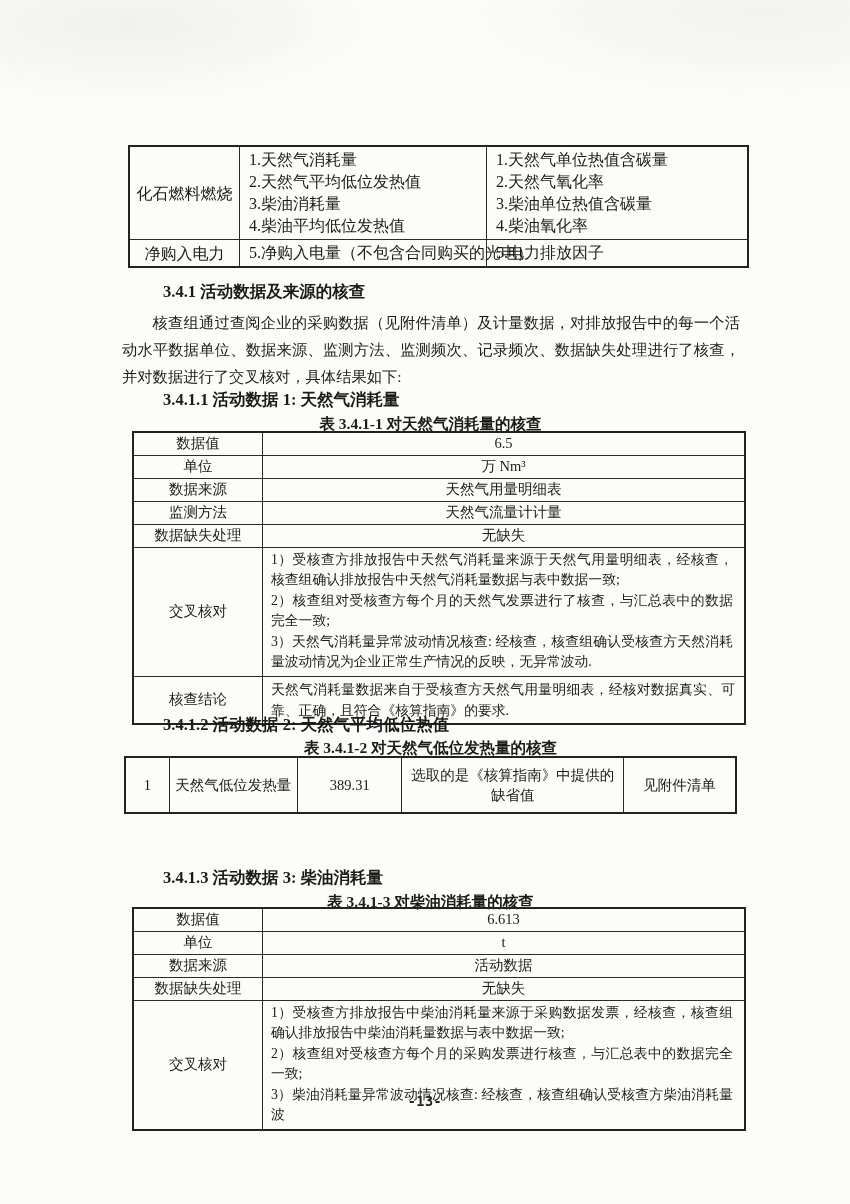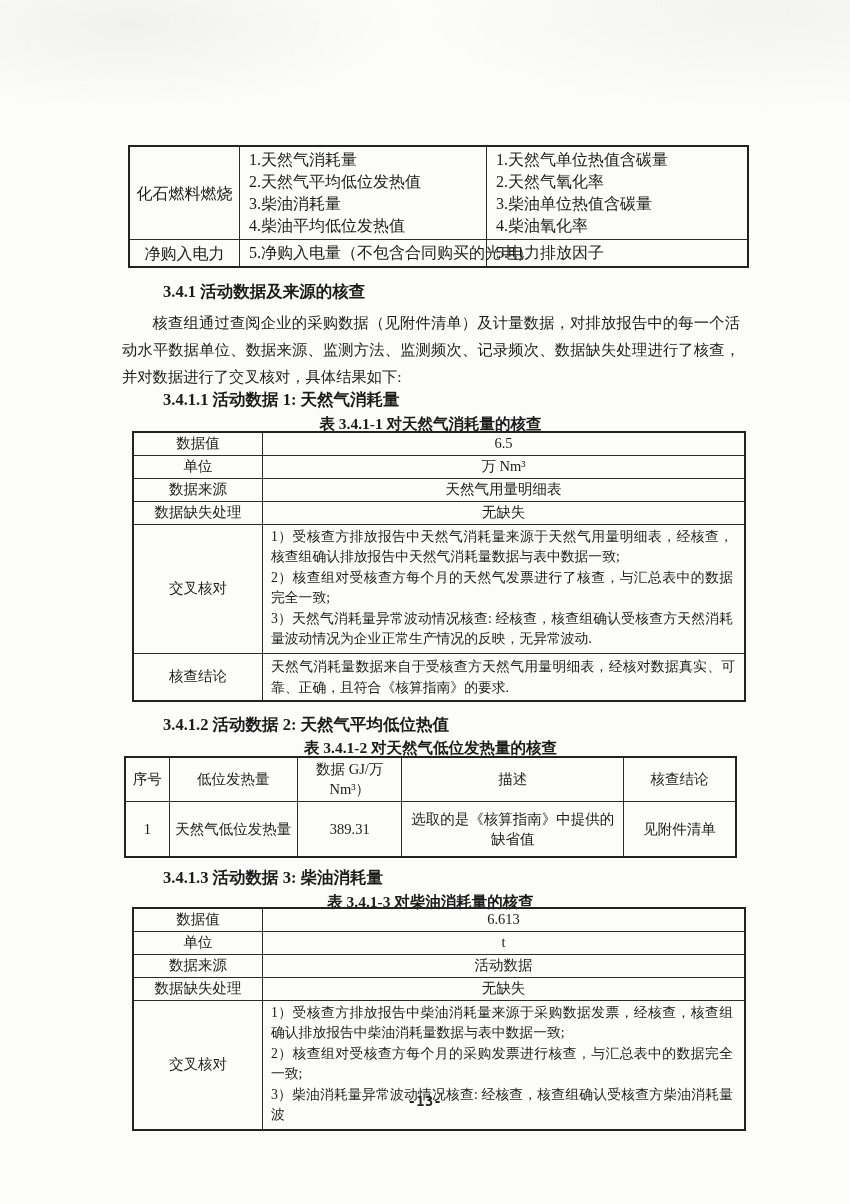--- a/index.html
+++ b/index.html
@@ -109,20 +109,24 @@
   </tr>
   <tr class="r-s">
     <td class="lbl">单位</td>
     <td class="val">万 Nm³</td>
   </tr>
   <tr class="r-s">
     <td class="lbl">数据来源</td>
     <td class="val">天然气用量明细表</td>
   </tr>
   <tr class="r-s">
+    <td class="lbl">监测方法</td>
+    <td class="val">天然气流量计计量</td>
+  </tr>
+  <tr class="r-s">
     <td class="lbl">数据缺失处理</td>
     <td class="val">无缺失</td>
   </tr>
   <tr class="r-cross1">
     <td class="lbl">交叉核对</td>
     <td class="cross">
       <div>1）受核查方排放报告中天然气消耗量来源于天然气用量明细表，经核查，核查组确认排放报告中天然气消耗量数据与表中数据一致;</div>
       <div>2）核查组对受核查方每个月的天然气发票进行了核查，与汇总表中的数据完全一致;</div>
       <div>3）天然气消耗量异常波动情况核查: 经核查，核查组确认受核查方天然消耗量波动情况为企业正常生产情况的反映，无异常波动.</div>
     </td>
@@ -139,27 +143,20 @@
 
 <table class="abs hv-table">
   <colgroup>
       <col class="n1">
       <col class="n2">
       <col class="n3">
       <col class="n4">
       <col class="n5">
     </colgroup>
   <tbody>
-      <tr class="hrow">
-    <th>序号</th>
-    <th>低位发热量</th>
-    <th>数据 GJ/万 Nm³）</th>
-    <th>描述</th>
-    <th>核查结论</th>
-  </tr>
   <tr class="drow">
     <td>1</td>
     <td>天然气低位发热量</td>
     <td>389.31</td>
     <td>选取的是《核算指南》中提供的缺省值</td>
     <td>见附件清单</td>
   </tr>
 </tbody>
   </table>
 

